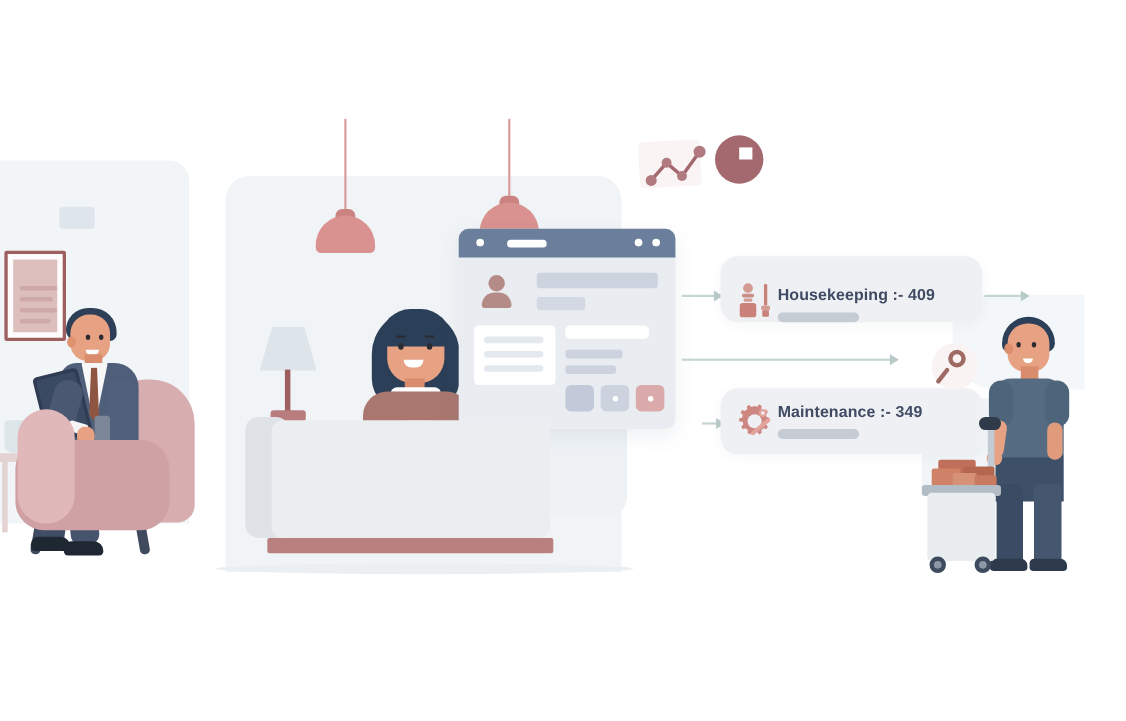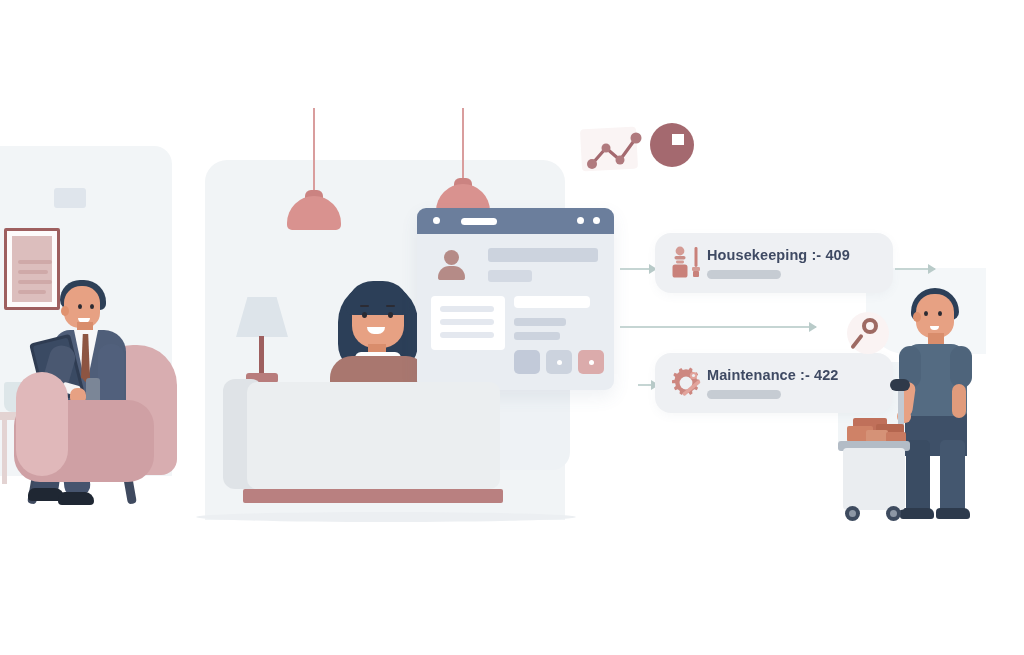--- a/index.html
+++ b/index.html
@@ -284,21 +284,21 @@
   <div>
     <div class="pie"></div>
     <div class="pie-notch"></div>
   </div>
 
   <div class="arrow" style="left:620px;top:268px;width:36px;"></div>
   <div class="arrow" style="left:620px;top:326px;width:196px;"></div>
   <div class="arrow" style="left:638px;top:384px;width:20px;"></div>
   <div class="arrow" style="left:895px;top:268px;width:40px;"></div>
 
-  <div class="info-card" style="left:655px;top:233px;width:218px;height:60px;padding:0 10px;">
+  <div class="info-card" style="left:655px;top:233px;width:218px;height:60px;padding:0 10px;align-items:flex-end;">
     <div class="ic-icon">
       <svg width="34" height="38" viewBox="0 0 34 38">
         <circle cx="11" cy="7" r="4.4" fill="#d49b94"></circle>
         <rect x="5.5" y="12" width="11" height="3.4" rx="1.6" fill="#c98d86"></rect>
         <rect x="7" y="16.4" width="8" height="3" rx="1.3" fill="#d49b94"></rect>
         <rect x="3.5" y="20.5" width="15" height="13" rx="2.6" fill="#c9817a"></rect>
         <rect x="25.5" y="3" width="3" height="20" rx="1.4" fill="#c9817a"></rect>
         <rect x="23" y="23" width="8" height="4" rx="1.2" fill="#d49b94"></rect>
         <rect x="24" y="27" width="6" height="6" rx="1" fill="#c9817a"></rect>
       </svg>
@@ -313,21 +313,21 @@
     <div class="ic-icon">
       <svg width="34" height="34" viewBox="0 0 34 34">
         <path fill="#cd8780" d="M17 3.2l2.6.5 1.5-2.1 2.4 1.4-.4 2.6 2.2 1.6 2.5-.9 1.3 2.5-1.9 1.8.6 2.6 2.6.6v2.9l-2.6.6-.6 2.6 1.9 1.8-1.3 2.5-2.5-.9-2.2 1.6.4 2.6-2.4 1.4-1.5-2.1-2.6.5-2.6-.5-1.5 2.1-2.4-1.4.4-2.6-2.2-1.6-2.5.9-1.3-2.5 1.9-1.8-.6-2.6L3 17.2v-2.9l2.6-.6.6-2.6-1.9-1.8L5.6 6.8l2.5.9 2.2-1.6-.4-2.6L12.3 2l1.5 2.1z"></path>
         <circle cx="17" cy="17" r="6.4" fill="#eef0f3"></circle>
         <rect x="7" y="22.5" width="22" height="3.6" rx="1.8" fill="#e2a49c" transform="rotate(-40 17 17)"></rect>
         <circle cx="24.5" cy="9.5" r="3.6" fill="#e2a49c"></circle>
         <circle cx="24.5" cy="9.5" r="1.6" fill="#eef0f3"></circle>
       </svg>
     </div>
     <div class="ic-text">
-      <div class="ic-label">Maintenance :- 422</div>
+      <div class="ic-label">Maintenance :- 349</div>
       <div class="ic-sub"></div>
     </div>
   </div>
 
   <div>
     <div class="mag-bg"></div>
     <div class="mag-stem"></div>
     <div class="mag-ring"></div>
   </div>
 

